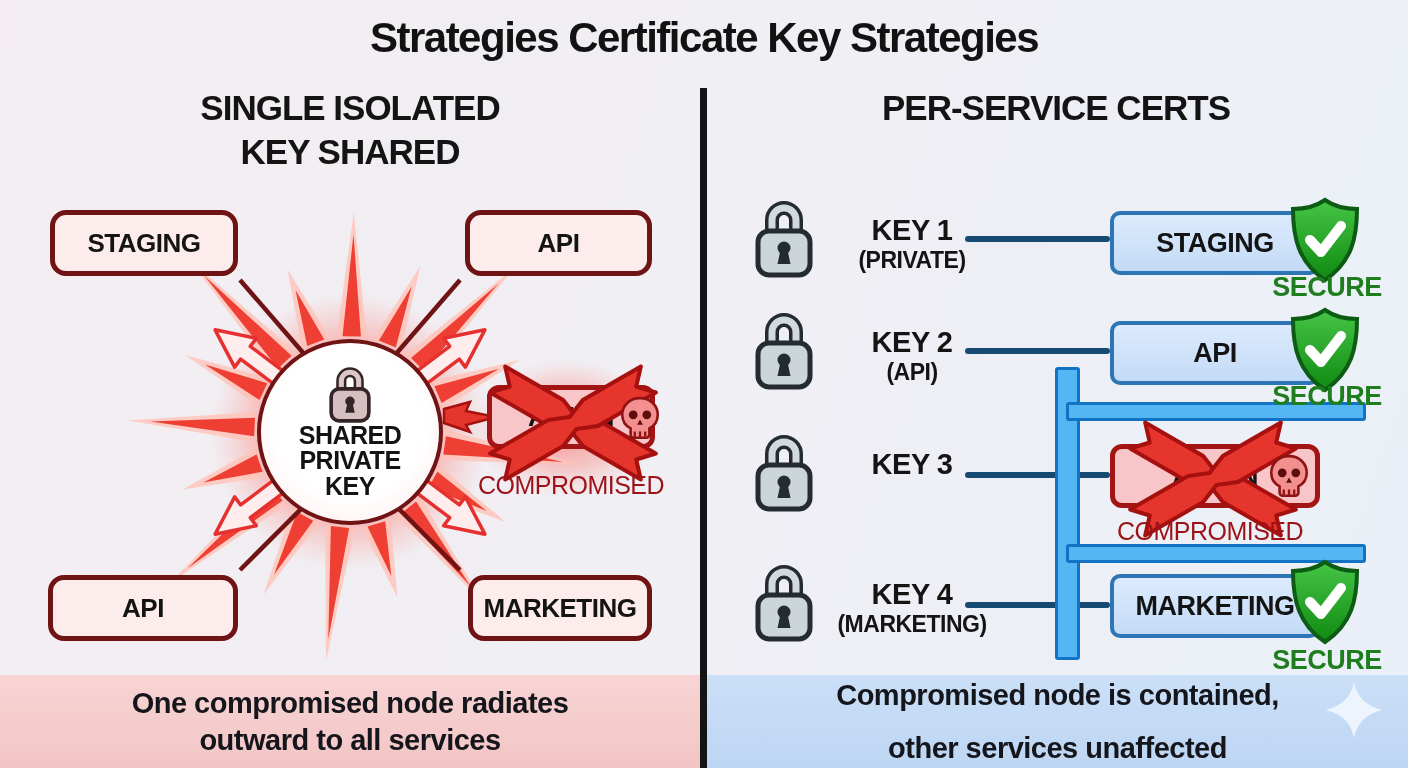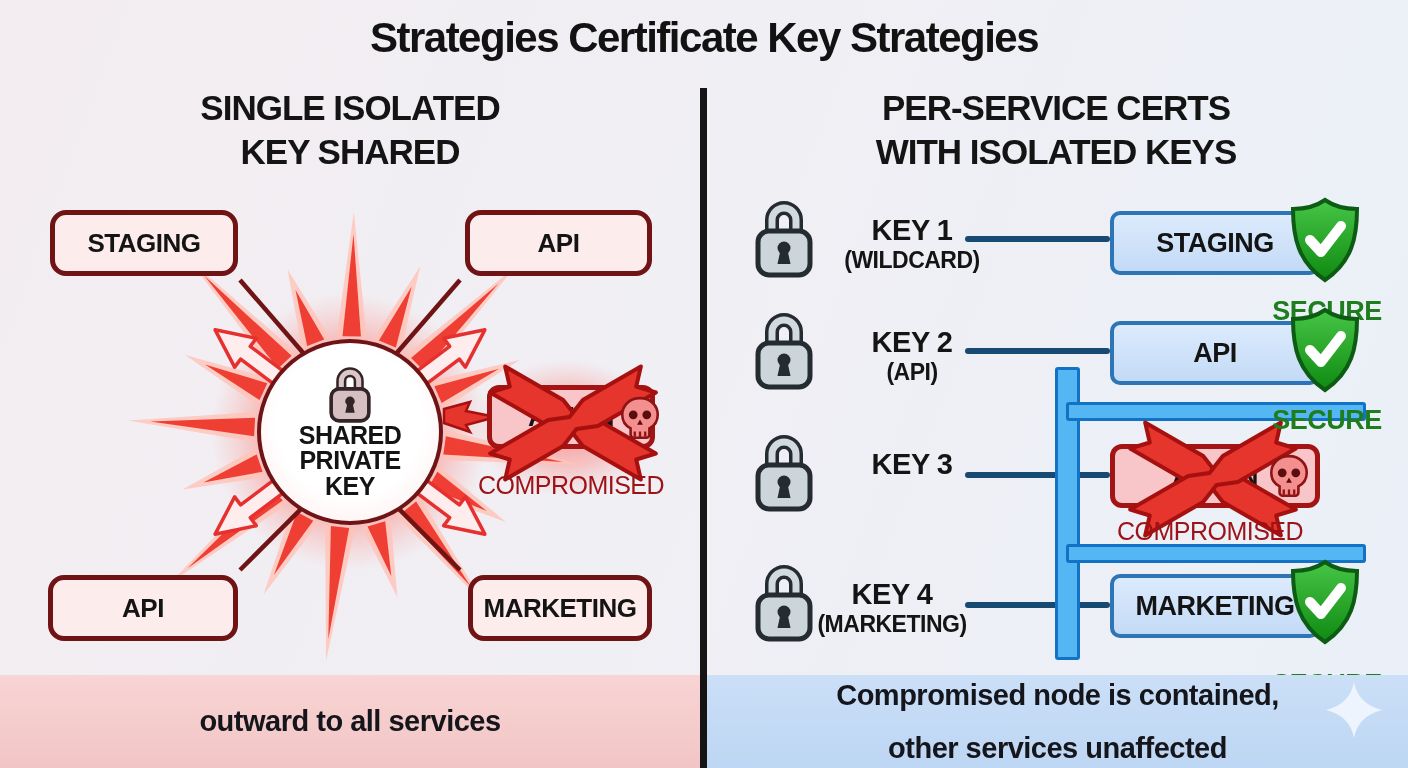--- a/index.html
+++ b/index.html
@@ -62,21 +62,21 @@
   .keycol{width:200px;text-align:center;color:#141414;z-index:3;}
   .keycol .k1{font-size:29px;font-weight:800;letter-spacing:-0.5px;}
   .keycol .k2{font-size:23px;font-weight:800;letter-spacing:-0.5px;}
   .conn{height:6px;background:#174a73;border-radius:3px;z-index:1;}
   .sbox{display:flex;align-items:center;justify-content:center;box-sizing:border-box;
         left:1110px;width:210px;height:64px;border:4px solid #2e75b6;border-radius:10px;
         background:linear-gradient(#dcebfd,#c3daf6);font-size:27px;font-weight:800;
         color:#141414;z-index:4;letter-spacing:-0.5px;}
   .shield{z-index:7;}
   .secure-txt{width:150px;text-align:center;font-size:27px;font-weight:800;color:#1e7e1e;
-              z-index:7;letter-spacing:-0.5px;margin-top:24px;}
+              z-index:7;letter-spacing:-0.5px;}
   .bar{box-sizing:border-box;background:#55b6f4;border:3px solid #1273c4;border-radius:3px;z-index:2;}
   .vbar{left:1055px;top:367px;width:25px;height:293px;}
   .hbar1{left:1066px;top:402px;width:300px;height:19px;}
   .hbar2{left:1066px;top:544px;width:300px;height:19px;}
 
   
   .cap{top:675px;height:93px;display:flex;flex-direction:column;align-items:center;
        justify-content:center;font-size:29px;font-weight:700;line-height:1.25;
        color:#15151c;z-index:8;letter-spacing:-0.5px;}
   .cap.left{left:0;width:700px;background:linear-gradient(#f8d4d4,#f2c5c5);}
@@ -135,21 +135,20 @@
 <div id="stage">
 
   <div class="abs title">Strategies Certificate Key Strategies</div>
 
   <div class="abs panel-head left">
     <div>SINGLE ISOLATED</div>
     <div>KEY SHARED</div>
   </div>
   <div class="abs panel-head right">
     <div>PER-SERVICE CERTS</div>
-    <div>WITH ISOLATED KEYS</div>
   </div>
 
   <div class="abs divider"></div>
 
   <svg class="abs burst-svg" width="704" height="520" viewBox="0 170 704 520">
     <circle cx="350" cy="432" r="178" fill="url(#glow)"></circle>
     <ellipse cx="566" cy="428" rx="118" ry="88" fill="url(#glow)" opacity="0.65"></ellipse>
     <g id="spikes">
         <polygon points="584.7,465.0 441.8,460.1 446.0,430.3" fill="#ffc3b8" opacity="0.8"></polygon>
         <polygon points="562.9,461.9 443.3,454.4 445.9,436.2" fill="#ee372b" opacity="0.95"></polygon>
@@ -244,21 +243,21 @@
 
   <div class="abs bar vbar"></div>
   <div class="abs bar hbar1"></div>
   <div class="abs bar hbar2"></div>
 
   <svg class="abs rlock" style="left:752px;top:198px" width="64" height="80">
       <use href="#ic-lock-gray"></use>
     </svg>
   <div class="abs keycol" style="left:812px;top:214px">
     <div class="k1">KEY 1</div>
-    <div class="k2">(WILDCARD)</div>
+    <div class="k2">(PRIVATE)</div>
   </div>
   <div class="abs conn" style="left:965px;top:236px;width:145px"></div>
   <div class="abs sbox" style="top:211px">
     <span>STAGING</span>
   </div>
   <svg class="abs shield" style="left:1288px;top:196px" width="74" height="88">
       <use href="#ic-shield"></use>
     </svg>
   <div class="abs secure-txt" style="left:1252px;top:272px">SECURE</div>
 
@@ -292,34 +291,35 @@
       <use href="#ic-xmark"></use>
     </svg>
   <svg class="abs skull skull-right" width="46" height="48">
       <use href="#ic-skull"></use>
     </svg>
   <div class="abs compromised-txt comp-right">COMPROMISED</div>
 
   <svg class="abs rlock" style="left:752px;top:562px" width="64" height="80">
       <use href="#ic-lock-gray"></use>
     </svg>
-  <div class="abs keycol" style="left:792px;top:578px">
+  <div class="abs keycol" style="left:812px;top:578px">
     <div class="k1">KEY 4</div>
     <div class="k2">(MARKETING)</div>
   </div>
   <div class="abs conn" style="left:965px;top:602px;width:145px"></div>
   <div class="abs sbox" style="top:574px">
     <span>MARKETING</span>
   </div>
   <svg class="abs shield" style="left:1288px;top:558px" width="74" height="88">
       <use href="#ic-shield"></use>
     </svg>
   <div class="abs secure-txt" style="left:1252px;top:645px">SECURE</div>
 
   <div class="abs cap left">
+    <div>One compromised node radiates</div>
     <div>outward to all services</div>
   </div>
   <div class="abs cap right">
     <div>Compromised node is contained,</div>
     <div>other services unaffected</div>
   </div>
   <svg class="abs sparkle" width="64" height="64" viewBox="0 0 64 64">
     <path d="M32 4 Q36 26 60 32 Q36 38 32 60 Q28 38 4 32 Q28 26 32 4 Z" fill="#eef4fd"></path>
   </svg>
 

